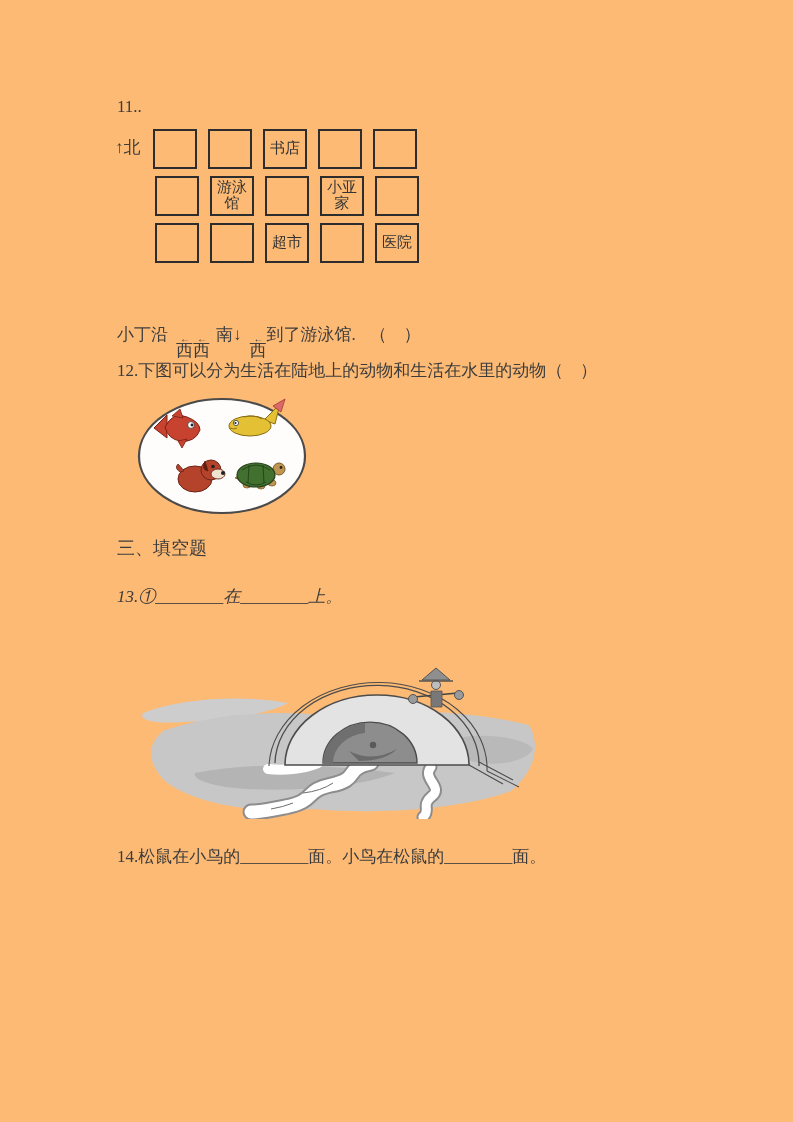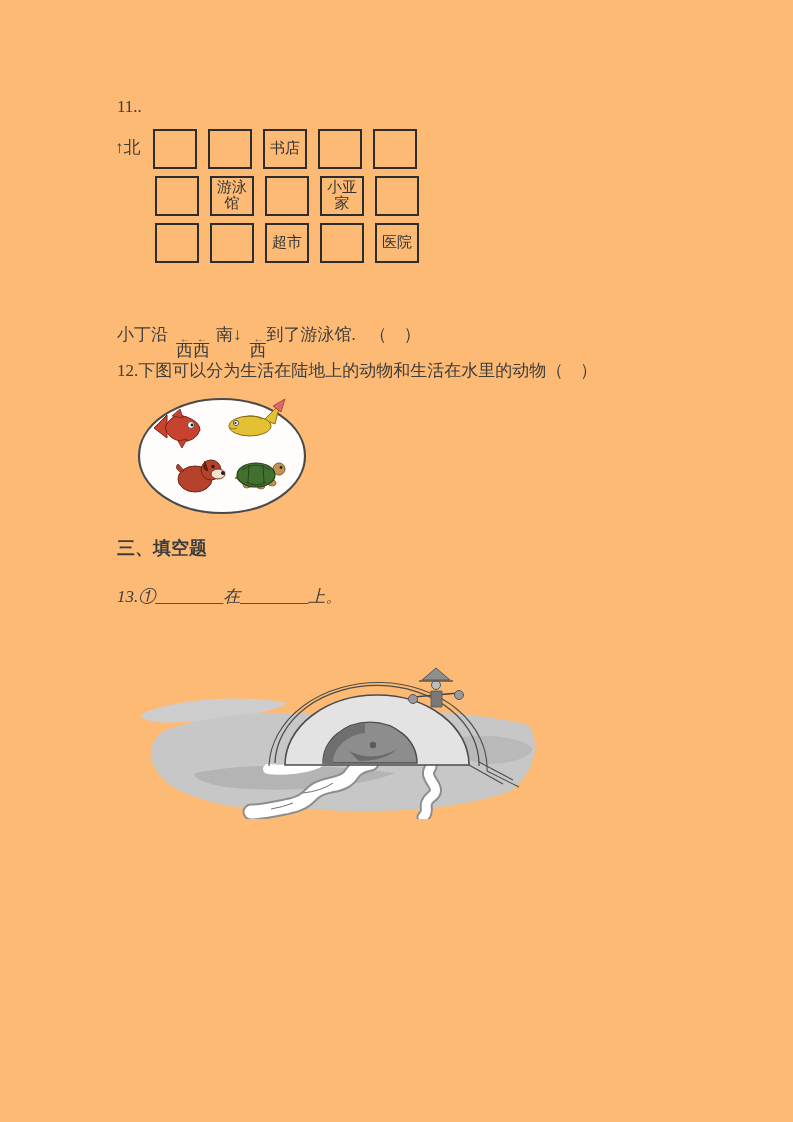--- a/index.html
+++ b/index.html
@@ -6,21 +6,21 @@
   #page{
     position:relative;
     width:793px;height:1122px;
     background:#fdba74;
     font-family:"Liberation Serif","DejaVu Serif",serif;
     color:#3c3c3c;
     overflow:hidden;
   }
   .abs{position:absolute;}
   .txt{font-size:17px;line-height:1.25;white-space:nowrap;}
-  .bold{font-weight:bold;}
+  .bold{font-weight:normal;}
 
   
   .grid-row{display:flex;gap:11px;margin-bottom:7px;}
   .grid-row.indent{margin-left:2px;}
   .cell{
     box-sizing:border-box;
     width:44px;height:40px;
     border:2px solid #2d2d2d;
     display:flex;align-items:center;justify-content:center;
     text-align:center;
@@ -166,14 +166,17 @@
       <line x1="281" y1="46" x2="325" y2="42" stroke="#444" stroke-width="1.6"></line>
       <circle cx="280" cy="48" r="4.5" fill="#9a9a9a" stroke="#555" stroke-width="1"></circle>
       <circle cx="326" cy="44" r="4.5" fill="#9a9a9a" stroke="#555" stroke-width="1"></circle>
       <path d="M298,40 L298,56 L309,56 L309,40 Z" fill="#787878" stroke="#555" stroke-width="0.8"></path>
       <circle cx="303" cy="34" r="4.5" fill="#bdbdbd" stroke="#555" stroke-width="1"></circle>
       <polygon points="289,29 317,29 303,17" fill="#8f8f8f" stroke="#555" stroke-width="1"></polygon>
       <line x1="286" y1="30" x2="320" y2="30" stroke="#555" stroke-width="1.4"></line>
     </g>
   </svg>
 
+  <div class="abs txt" style="left:117px;top:846px;">
+    <span>14.松鼠在小鸟的</span><span class="blank">________</span><span>面。小鸟在松鼠的</span><span class="blank">________</span><span>面。</span>
+  </div>
 
 </div>
 
 </body></html>

